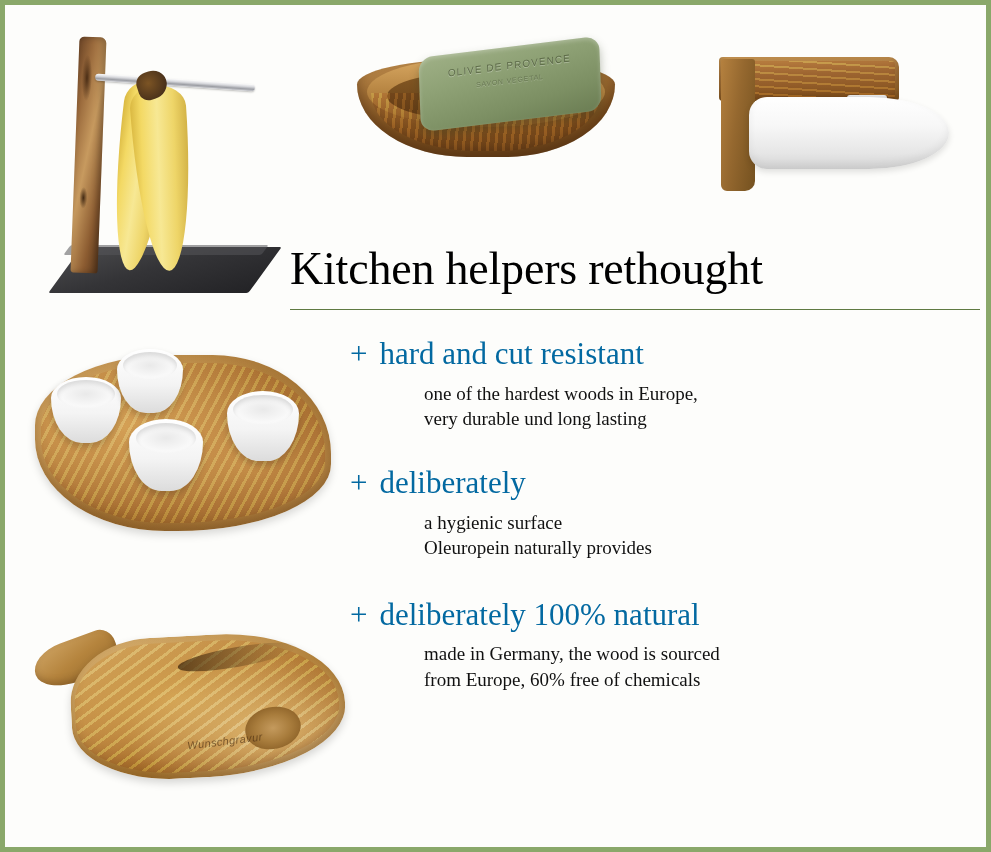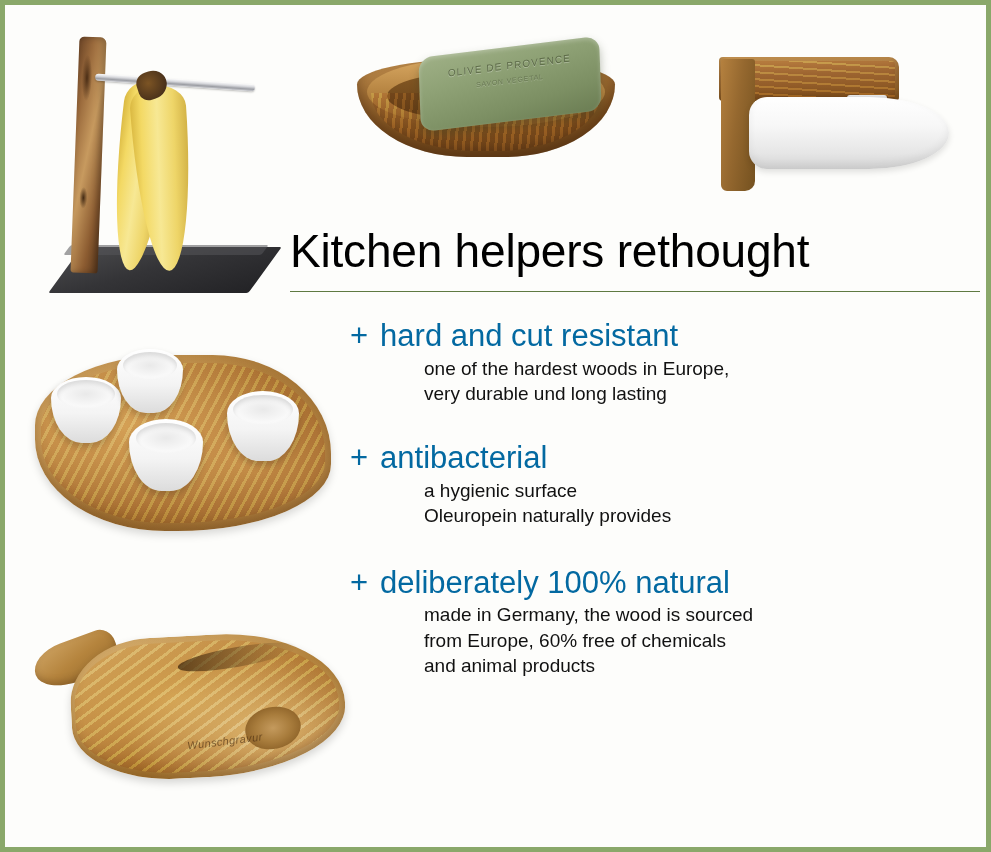--- a/index.html
+++ b/index.html
@@ -235,21 +235,21 @@
   }
   .cb-engrave {
     position:absolute; left:160px; top:122px;
     font-size:11px; font-style:italic;
     color: rgba(70,42,14,.62);
     transform: rotate(-7deg);
     letter-spacing:.4px;
   }
 
   
-  #content { position:absolute; left:285px; top:222px; width:690px; }
+  #content { position:absolute; left:285px; top:240px; width:690px;font-family:Liberation Serif, serif; }
 
   #page-title {
     font-size: 46px;
     font-weight: 400;
     color: #000000;
     letter-spacing: -0.2px;
     line-height: 1.05;
     white-space: nowrap;
   }
   #title-rule {
@@ -264,21 +264,21 @@
     font-size: 31px;
     color: #0369a1;
     font-weight: 400;
     white-space: nowrap;
     padding-left: 84px;
     text-indent: -24px;
     line-height: 1.15;
   }
   .feature-head .plus { margin-right: 12px; }
   .feature-body {
-    margin-top: 2px;
+    margin-top: 9px;
     padding-left: 134px;
     font-size: 19px;
     line-height: 1.33;
     color: #111;
   }
   .feature-body .line { display:block; white-space: nowrap; }
 
   #feature-2 { margin-top: 34px; }
   #feature-3 { margin-top: 36px; }
 </style>
@@ -345,35 +345,34 @@
           <span class="plus">+</span><span>hard and cut resistant</span>
         </div>
         <div class="feature-body">
           <span class="line">one of the hardest woods in Europe,</span>
           <span class="line">very durable und long lasting</span>
         </div>
       </div>
 
       <div class="feature" id="feature-2">
         <div class="feature-head">
-          <span class="plus">+</span><span>antibacterial</span>
+          <span class="plus">+</span><span>deliberately</span>
         </div>
         <div class="feature-body">
           <span class="line">a hygienic surface</span>
           <span class="line">Oleuropein naturally provides</span>
         </div>
       </div>
 
       <div class="feature" id="feature-3">
         <div class="feature-head">
           <span class="plus">+</span><span>deliberately 100% natural</span>
         </div>
         <div class="feature-body">
           <span class="line">made in Germany, the wood is sourced</span>
           <span class="line">from Europe, 60% free of chemicals</span>
-          <span class="line">and animal products</span>
         </div>
       </div>
 
     </div>
 
   </div>
 </div>
 
 </body></html>

